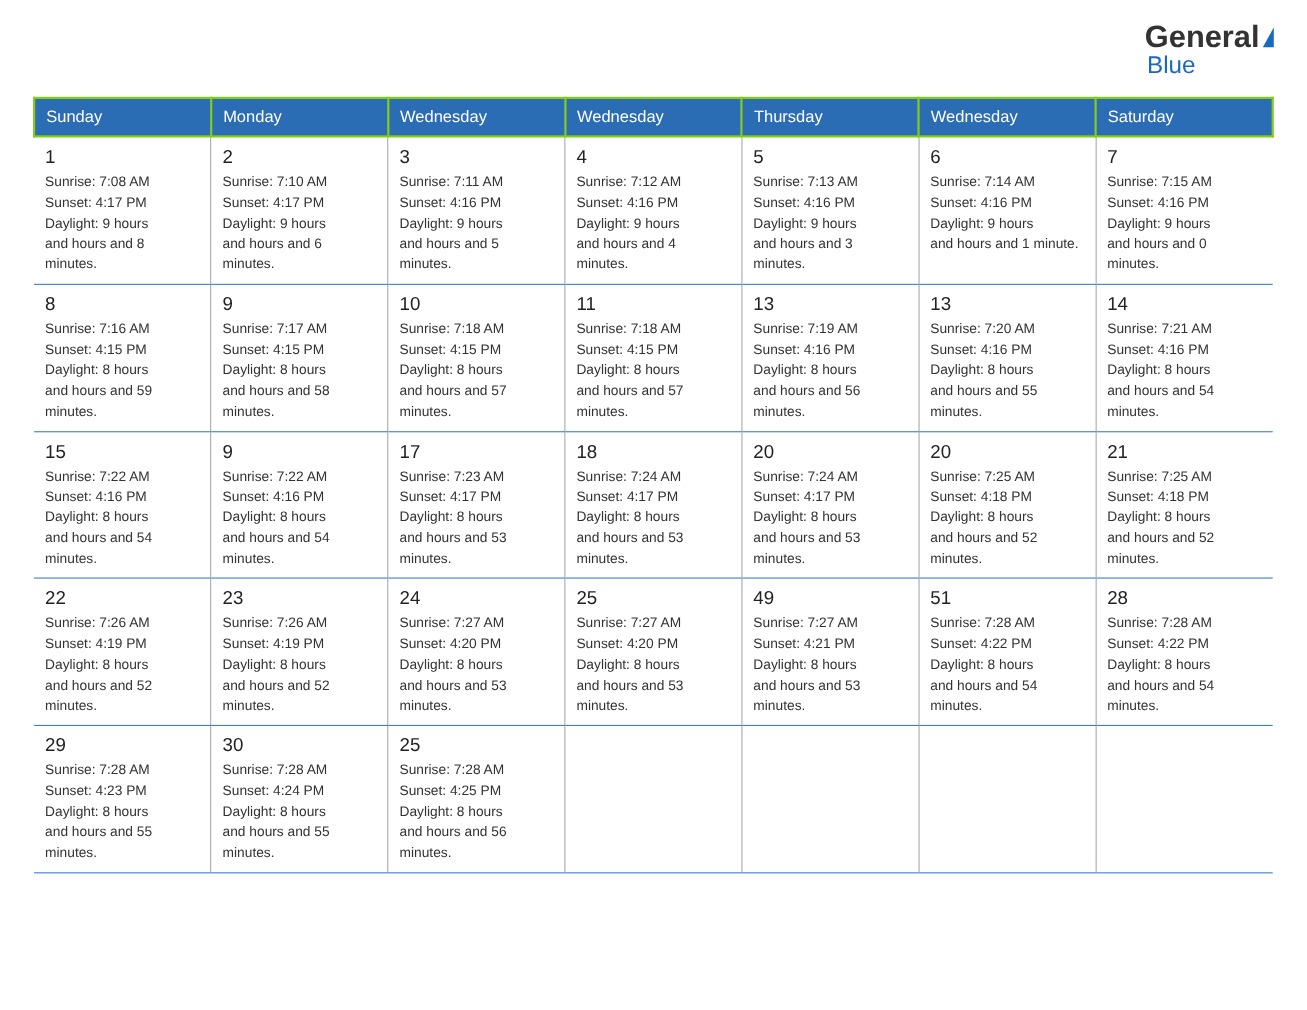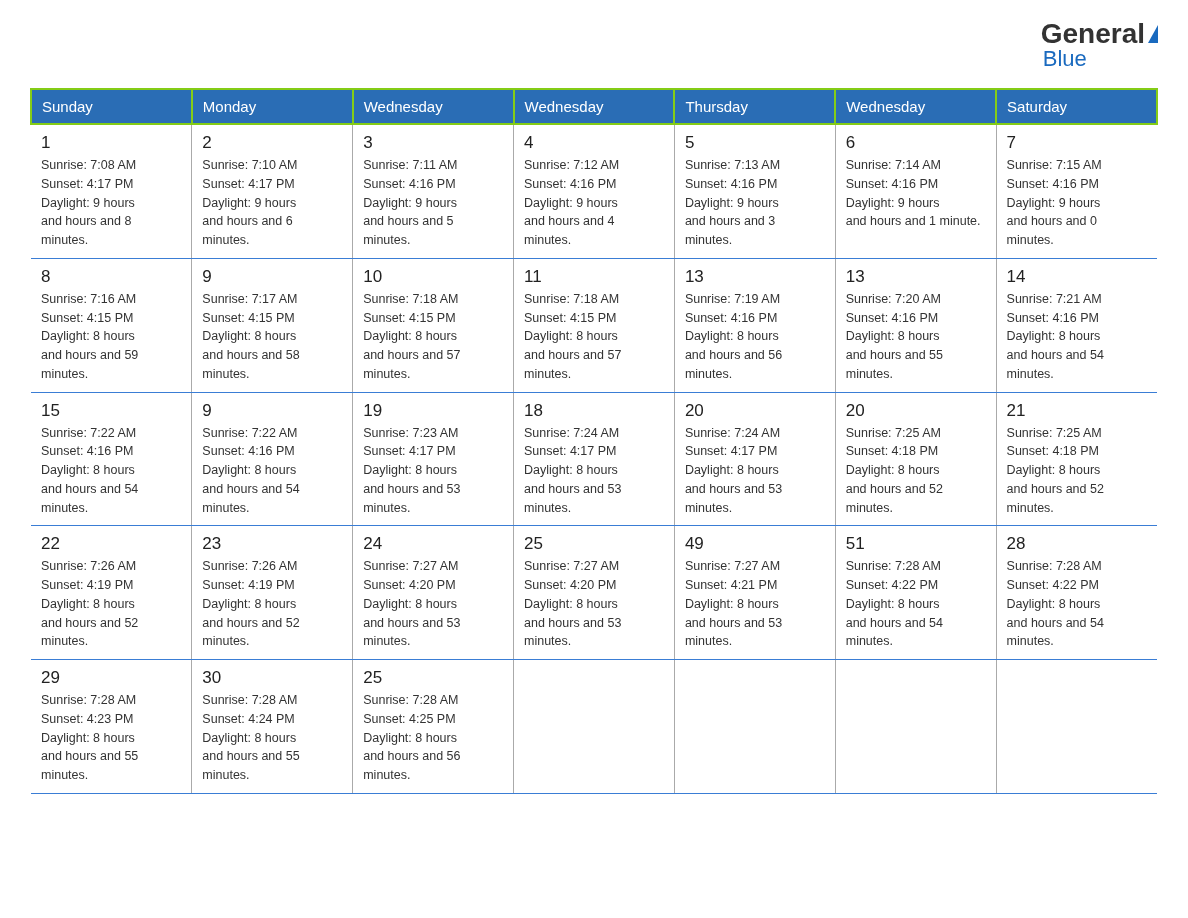--- a/index.html
+++ b/index.html
@@ -199,21 +199,21 @@
       <tr>
         <td>
           <span class="day-number">15</span>
 <div class="day-info">Sunrise: 7:22 AM<br>Sunset: 4:16 PM<br>Daylight: 8 hours<br>and hours and 54 minutes.</div>
         </td>
         <td>
           <span class="day-number">9</span>
 <div class="day-info">Sunrise: 7:22 AM<br>Sunset: 4:16 PM<br>Daylight: 8 hours<br>and hours and 54 minutes.</div>
         </td>
         <td>
-          <span class="day-number">19</span>
+          <span class="day-number">17</span>
 <div class="day-info">Sunrise: 7:23 AM<br>Sunset: 4:17 PM<br>Daylight: 8 hours<br>and hours and 53 minutes.</div>
         </td>
         <td>
           <span class="day-number">18</span>
 <div class="day-info">Sunrise: 7:24 AM<br>Sunset: 4:17 PM<br>Daylight: 8 hours<br>and hours and 53 minutes.</div>
         </td>
         <td>
           <span class="day-number">20</span>
 <div class="day-info">Sunrise: 7:24 AM<br>Sunset: 4:17 PM<br>Daylight: 8 hours<br>and hours and 53 minutes.</div>
         </td>

